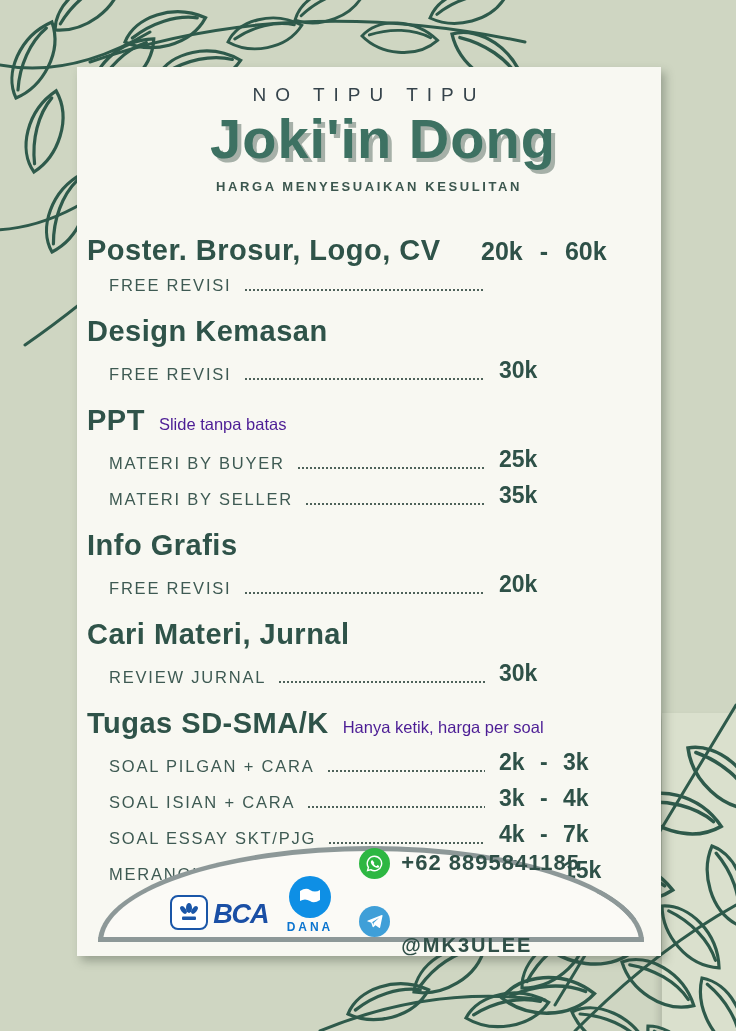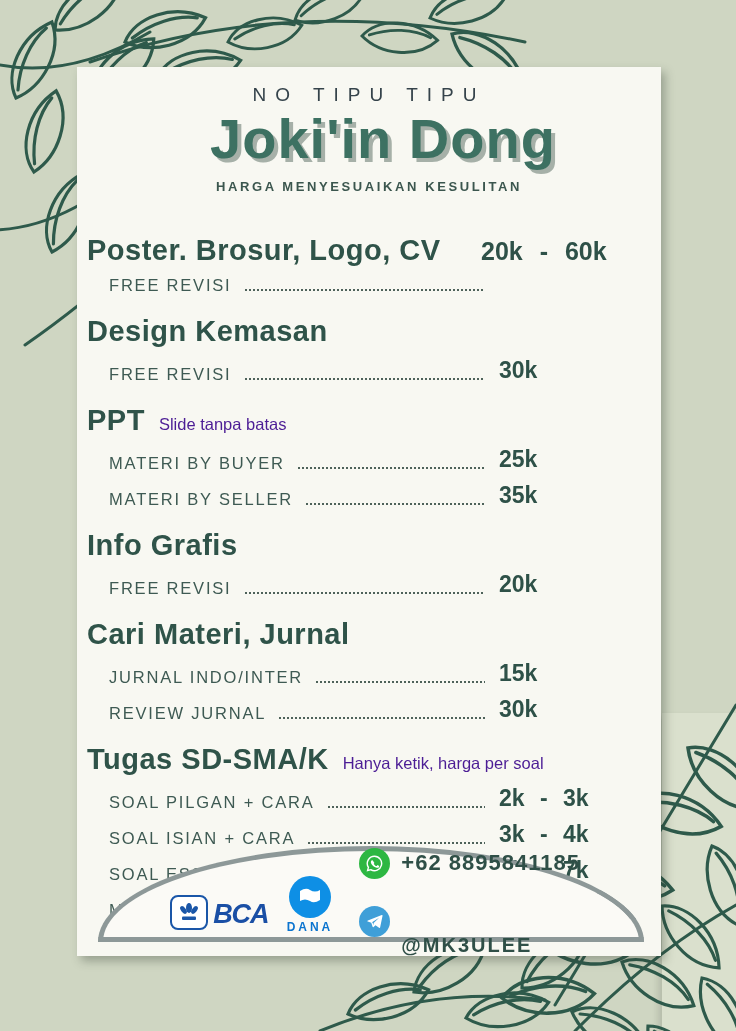--- a/index.html
+++ b/index.html
@@ -172,25 +172,20 @@
             <span class="row-label">FREE REVISI</span>
             <span class="leader"></span>
             <span class="row-price">20k</span>
           </div>
         </div>
         <div class="section">
           <div class="heading-line">
             <span class="heading">Cari Materi, Jurnal</span>
           </div>
           <div class="row">
-            <span class="row-label">JURNAL INDO/INTER</span>
-            <span class="leader"></span>
-            <span class="row-price">15k</span>
-          </div>
-          <div class="row">
             <span class="row-label">REVIEW JURNAL</span>
             <span class="leader"></span>
             <span class="row-price">30k</span>
           </div>
         </div>
         <div class="section">
           <div class="heading-line">
             <span class="heading">Tugas SD-SMA/K</span>
             <span class="note">Hanya ketik, harga per soal</span>
           </div>

